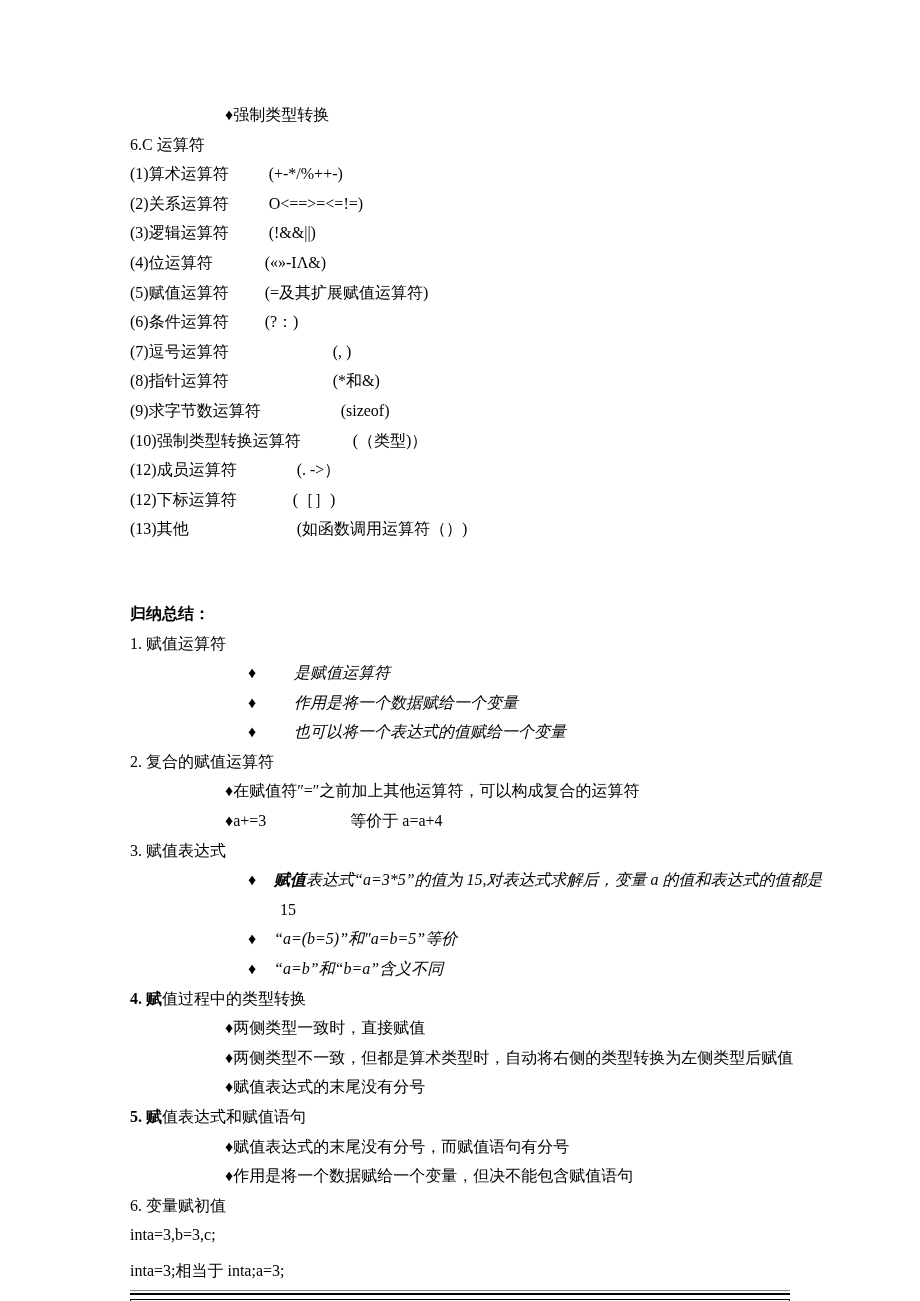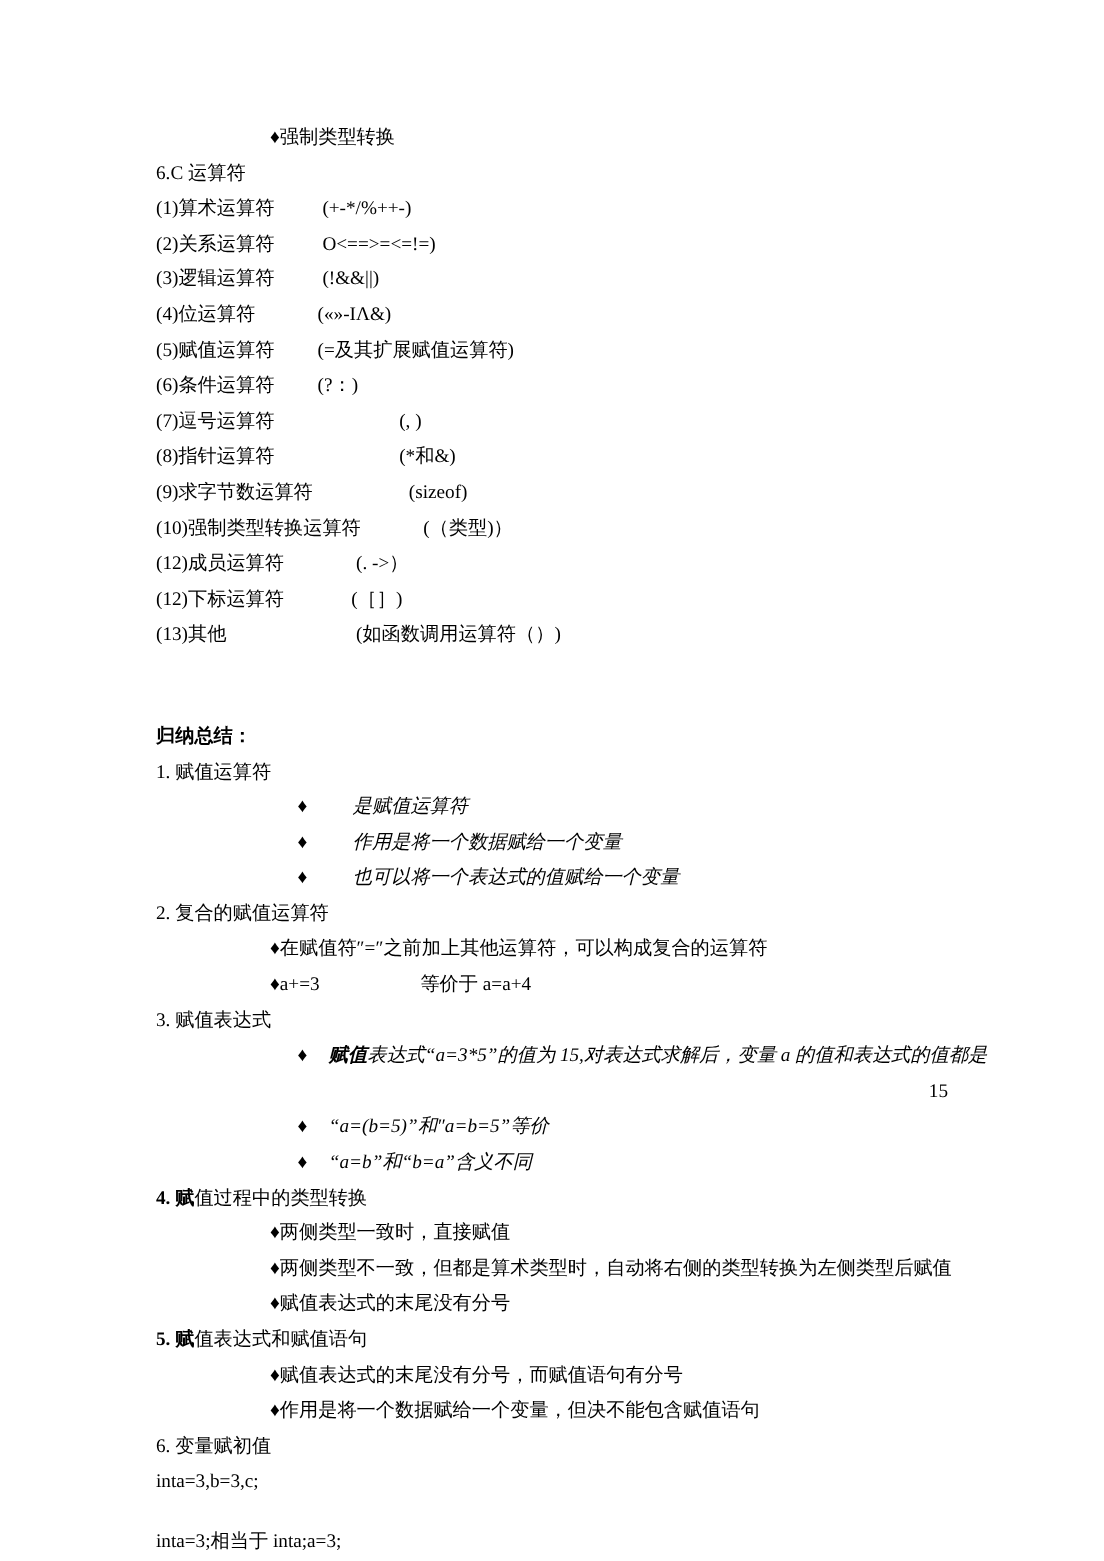--- a/index.html
+++ b/index.html
@@ -9,21 +9,21 @@
     color: #000;
     background: #fff;
     width: 920px;
     margin: 0;
     padding: 100px 130px 40px 130px;
     box-sizing: border-box;
   }
   .row { white-space: pre; }
   .indent1 { padding-left: 95px; }
   .indent2 { padding-left: 118px; font-style: italic; }
-  .indent3 { padding-left: 150px; text-align: right; }
+  .indent3 { padding-left: 150px; }
   .bullet { display: inline-block; width: 46px; text-align: left; }
   .bullet-n { display: inline-block; width: 18px; }
   .bold { font-weight: bold; }
   .gap { height: 55px; }
   .hr-thin { border: none; border-top: 1px solid #888; margin: 4px 0 2px 0; }
   .hr-heavy { border: none; border-top: 2px solid #000; margin: 2px 0 4px 0; }
   .footer-box {
     border: 1px solid #000;
     padding: 4px 6px;
     margin-top: 2px;
@@ -73,21 +73,21 @@
 <div class="row indent1">♦两侧类型一致时，直接赋值</div>
 <div class="row indent1">♦两侧类型不一致，但都是算术类型时，自动将右侧的类型转换为左侧类型后赋值</div>
 <div class="row indent1">♦赋值表达式的末尾没有分号</div>
 
 <div class="row"><span class="bold">5. 赋</span><span>值表达式和赋值语句</span></div>
 <div class="row indent1">♦赋值表达式的末尾没有分号，而赋值语句有分号</div>
 <div class="row indent1">♦作用是将一个数据赋给一个变量，但决不能包含赋值语句</div>
 
 <div class="row">6. 变量赋初值</div>
 <div class="row">inta=3,b=3,c;</div>
-<div class="row" style="margin-top:20px">inta=3;相当于 inta;a=3;</div>
+<div class="row" style="margin-top:6px">inta=3;相当于 inta;a=3;</div>
 
 <hr class="hr-thin">
 <hr class="hr-heavy">
 
 <div class="footer-box">
   
   
 </div>
 
 </body></html>

